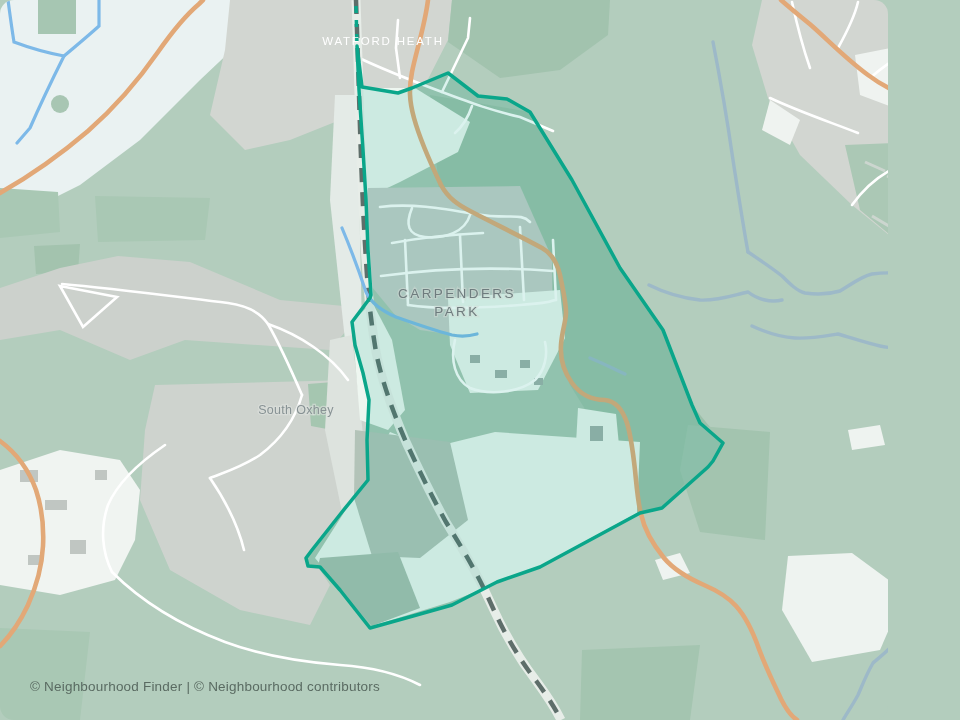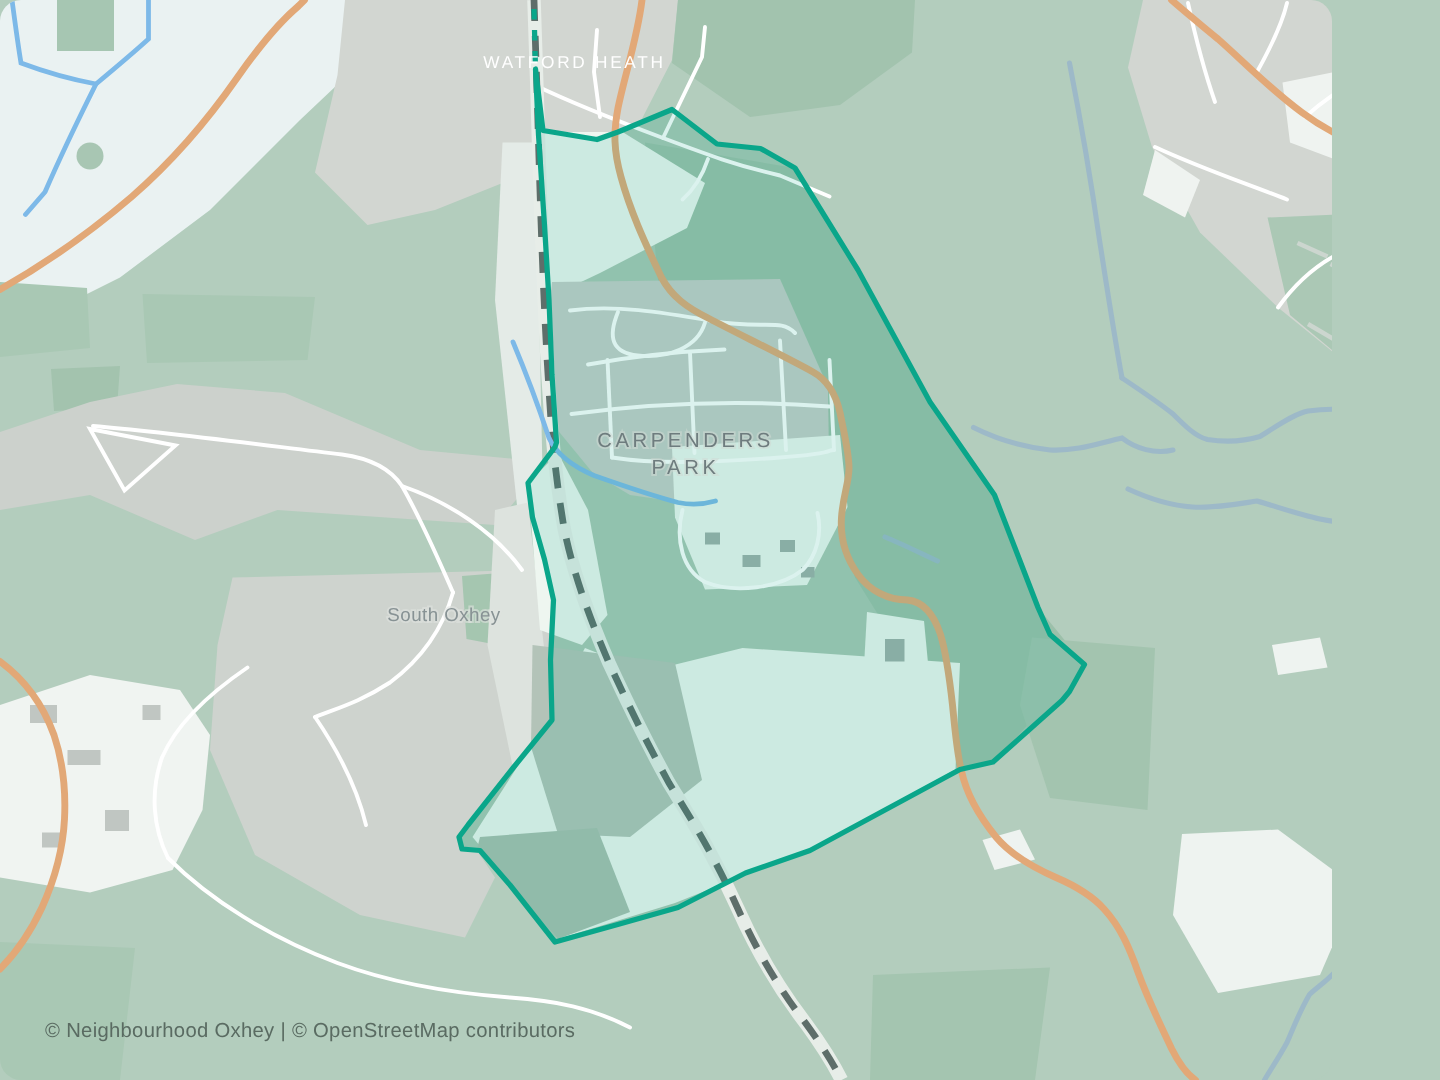--- a/index.html
+++ b/index.html
@@ -167,14 +167,14 @@
     </g>
 
     <g>
       <text class="place-label lbl-major" x="383" y="45" text-anchor="middle">WATFORD HEATH</text>
       <text class="place-label lbl-suburb" x="457" y="298" text-anchor="middle">CARPENDERS</text>
       <text class="place-label lbl-suburb" x="457" y="316" text-anchor="middle">PARK</text>
       <text class="place-label lbl-minor" x="296" y="414" text-anchor="middle">South Oxhey</text>
     </g>
   </svg>
 
-  <div id="attribution">© Neighbourhood Oxhey | © OpenStreetMap contributors</div>
+  <div id="attribution">© Neighbourhood Finder | © Neighbourhood contributors</div>
 </div>
 
 </body></html>

